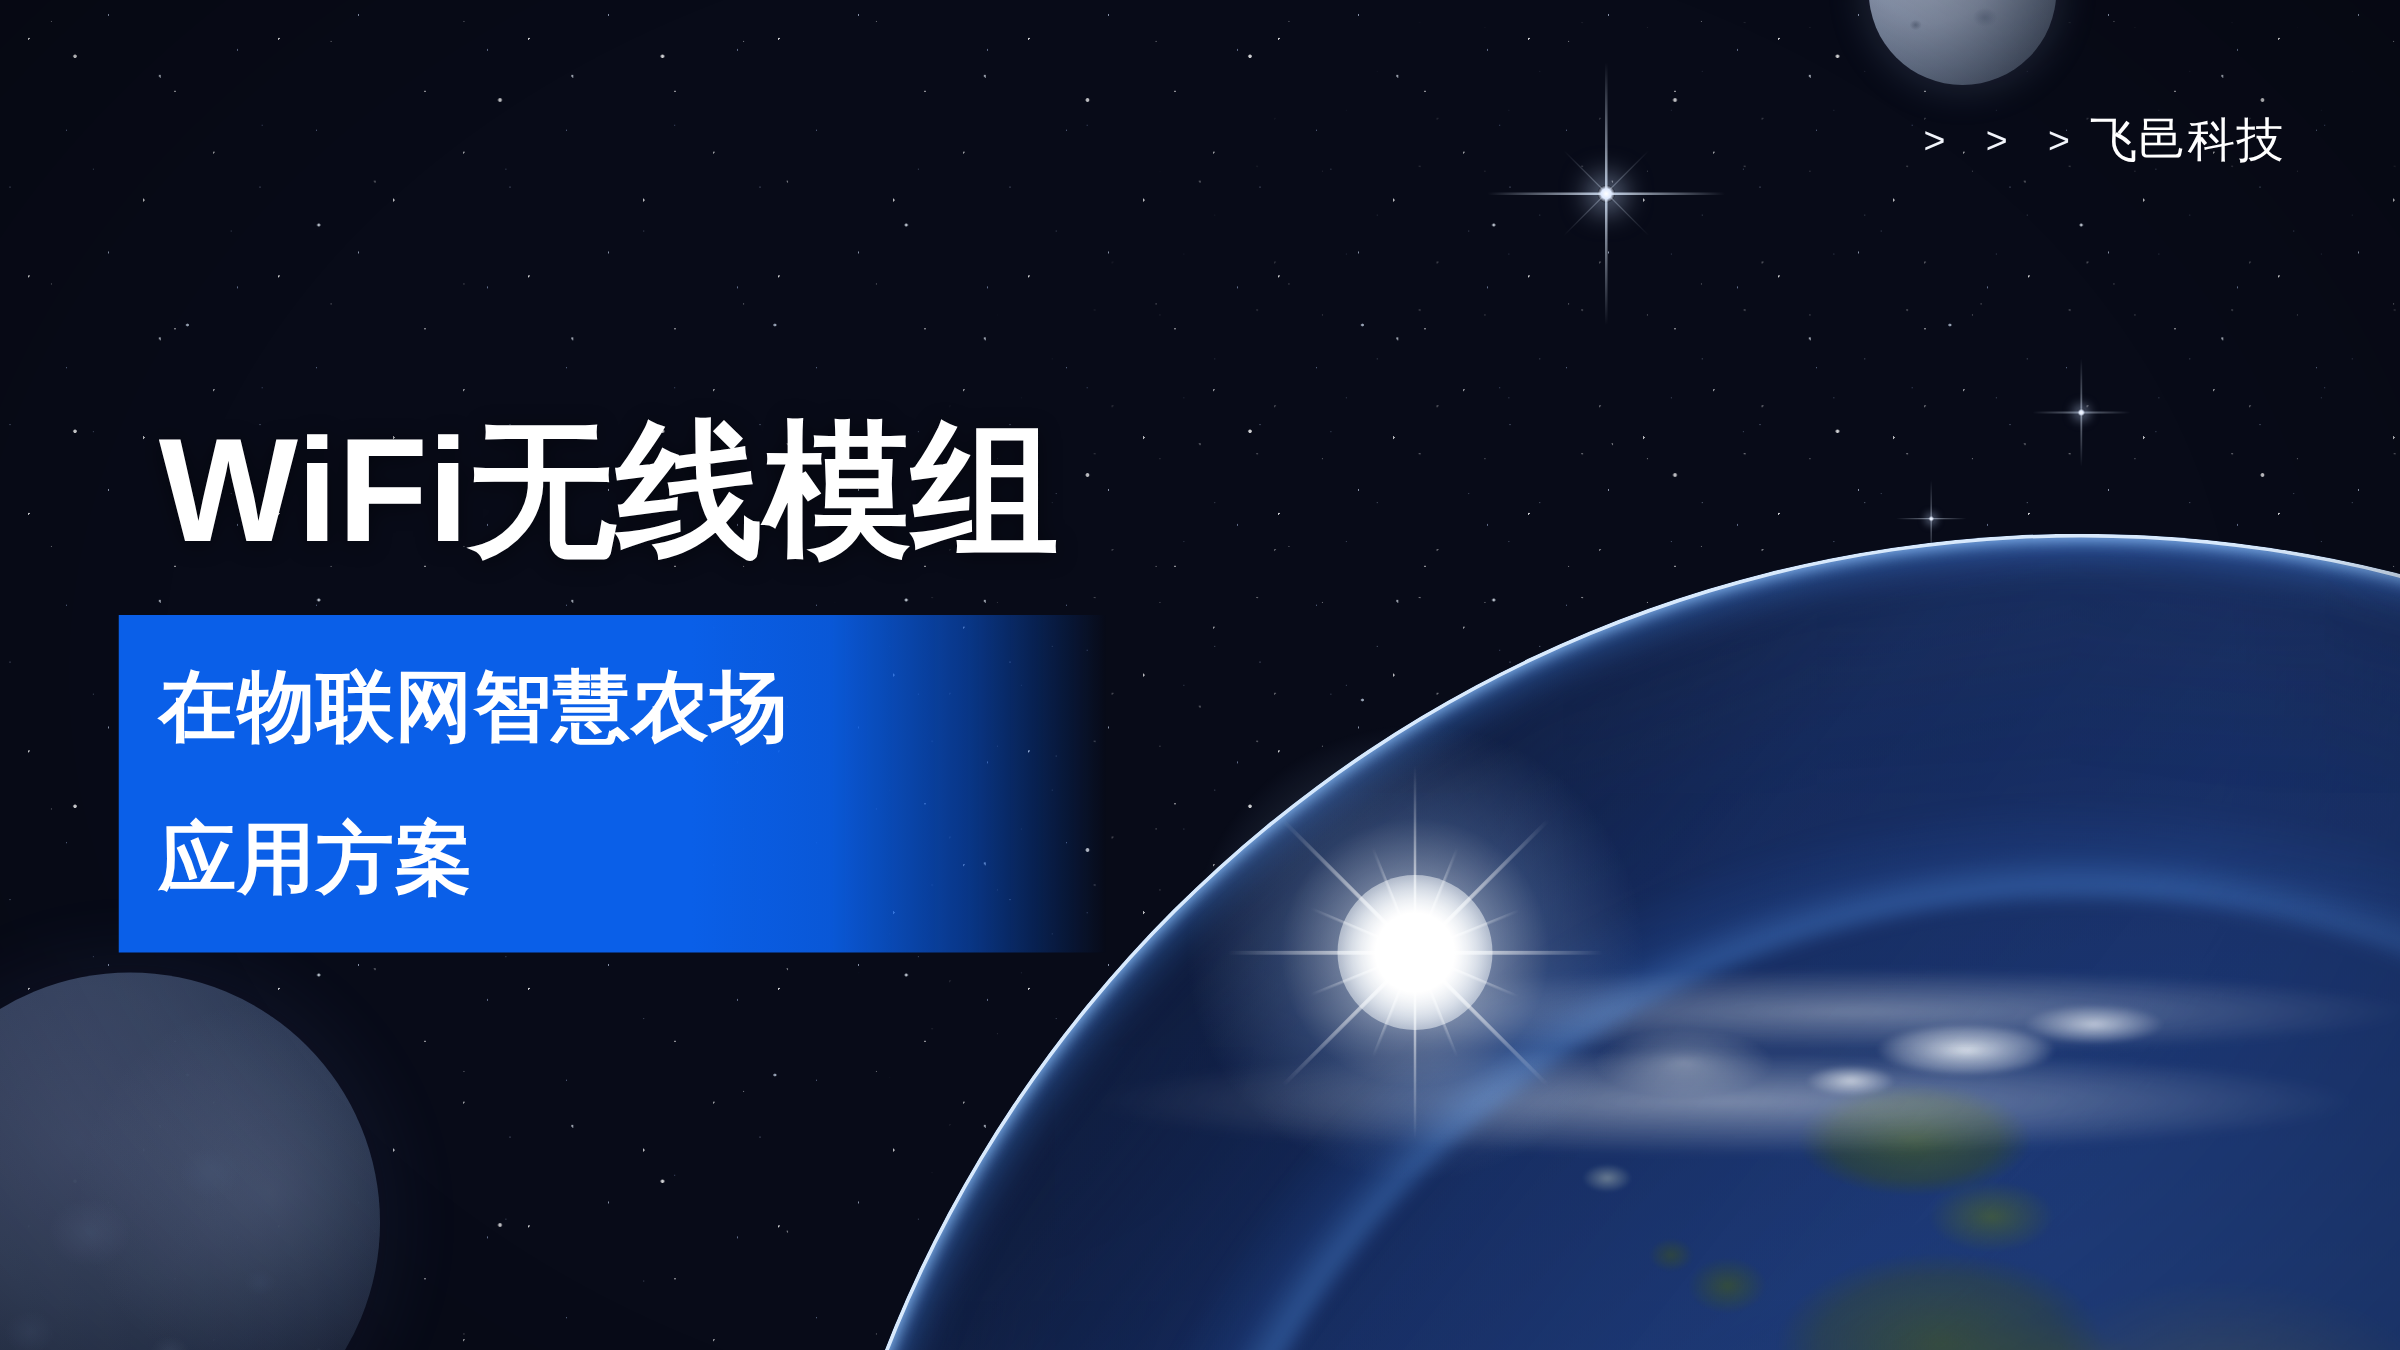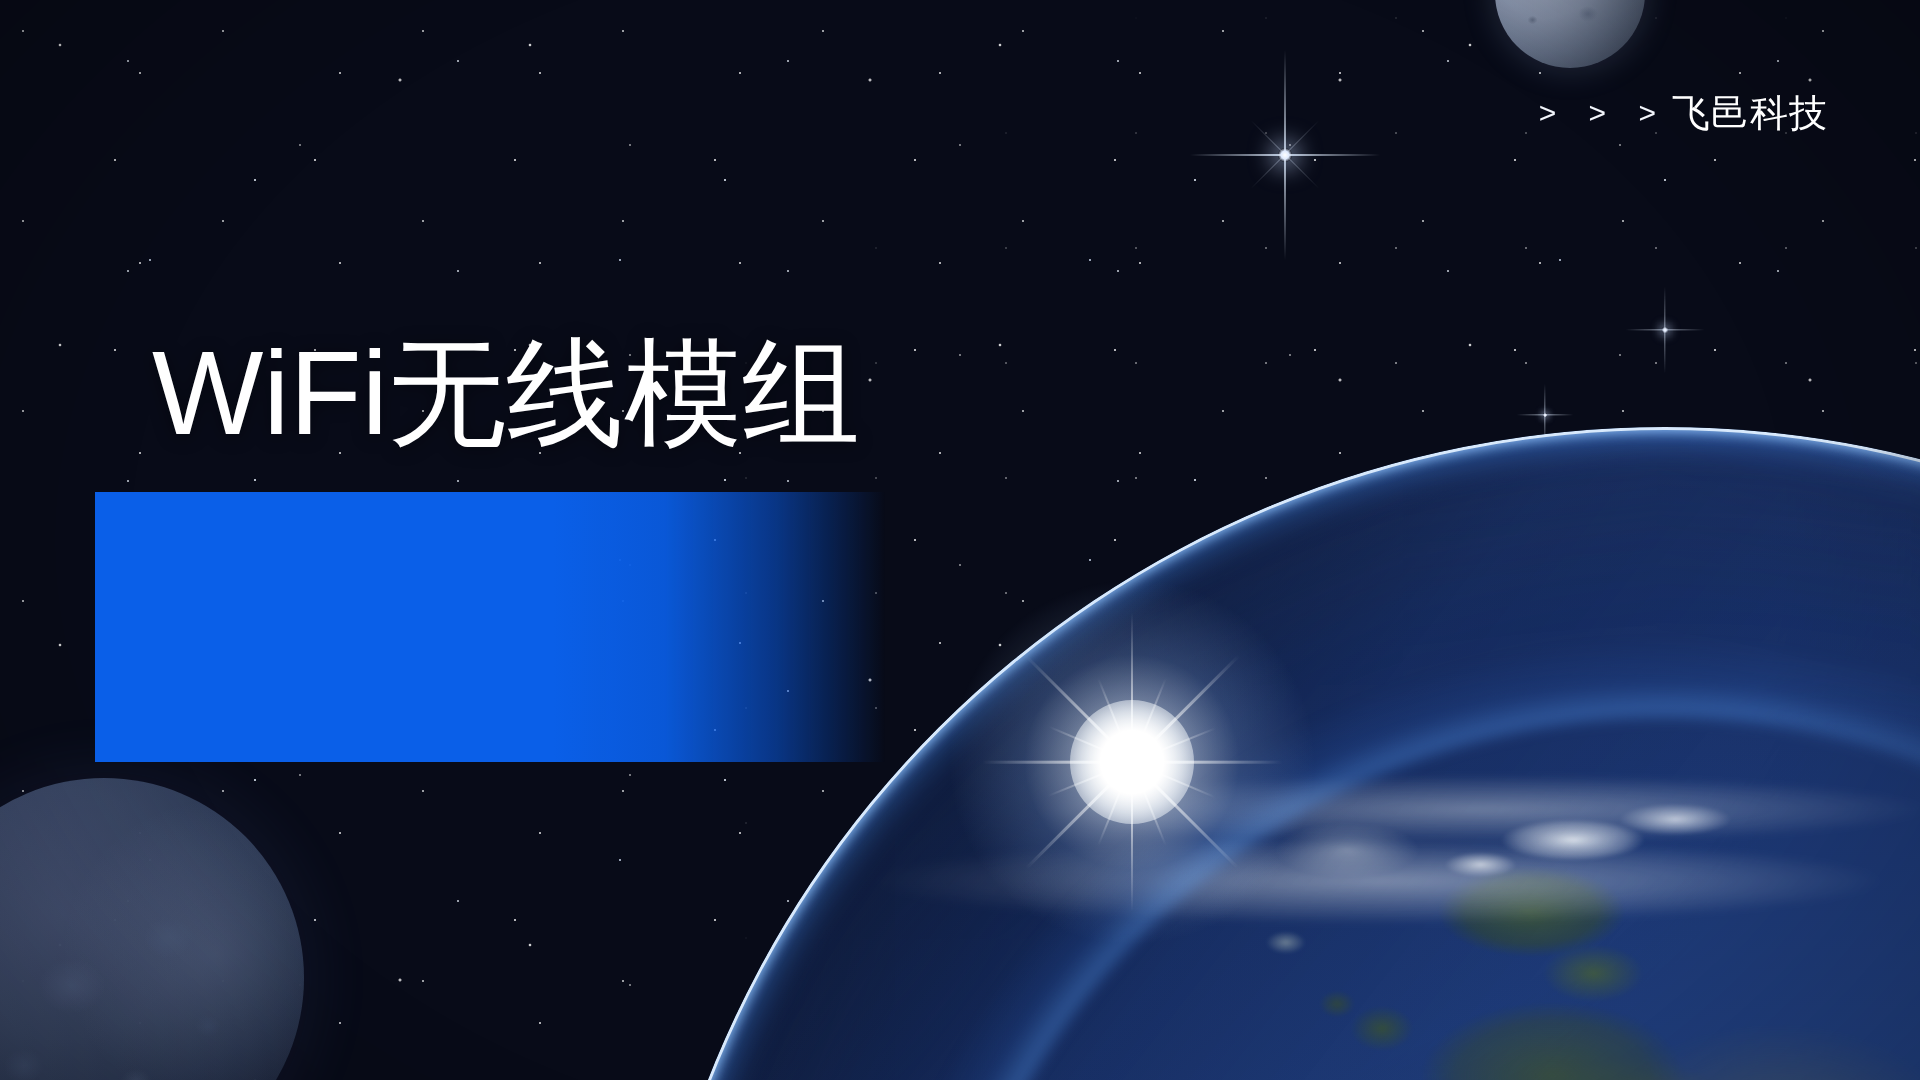--- a/index.html
+++ b/index.html
@@ -299,26 +299,25 @@
 
   
   .headline{
     position:absolute;
     left:127px; top:330px;
     z-index:40;
   }
   .headline .main-title{
     font-size:118px;
     line-height:1.08;
-    font-weight:400;
+    font-weight:700;
     color:#ffffff;
     white-space:nowrap;
     letter-spacing:0px;
     text-shadow:0 2px 18px rgba(0,0,0,.45);
-    margin-left:25px;
   }
 
   .subtitle-bar{
     position:absolute;
     left:95px; top:492px;
     width:790px; height:270px;
     background:linear-gradient(90deg,
         #0a5fe8 0%,
         #0a5fe8 58%,
         rgba(10,95,232,.92) 72%,
@@ -410,14 +409,18 @@
     <span class="chevs">&gt; &gt; &gt;</span>
     <span class="brand-name">飞邑科技</span>
   </div>
 
   <div class="subtitle-bar"></div>
 
   <div class="headline">
     <div class="main-title">WiFi无线模组</div>
   </div>
 
+  <div class="subtitle-text">
+    <span class="line">在物联网智慧农场</span>
+    <span class="line">应用方案</span>
+  </div>
 
 </div>
 
 </body></html>

